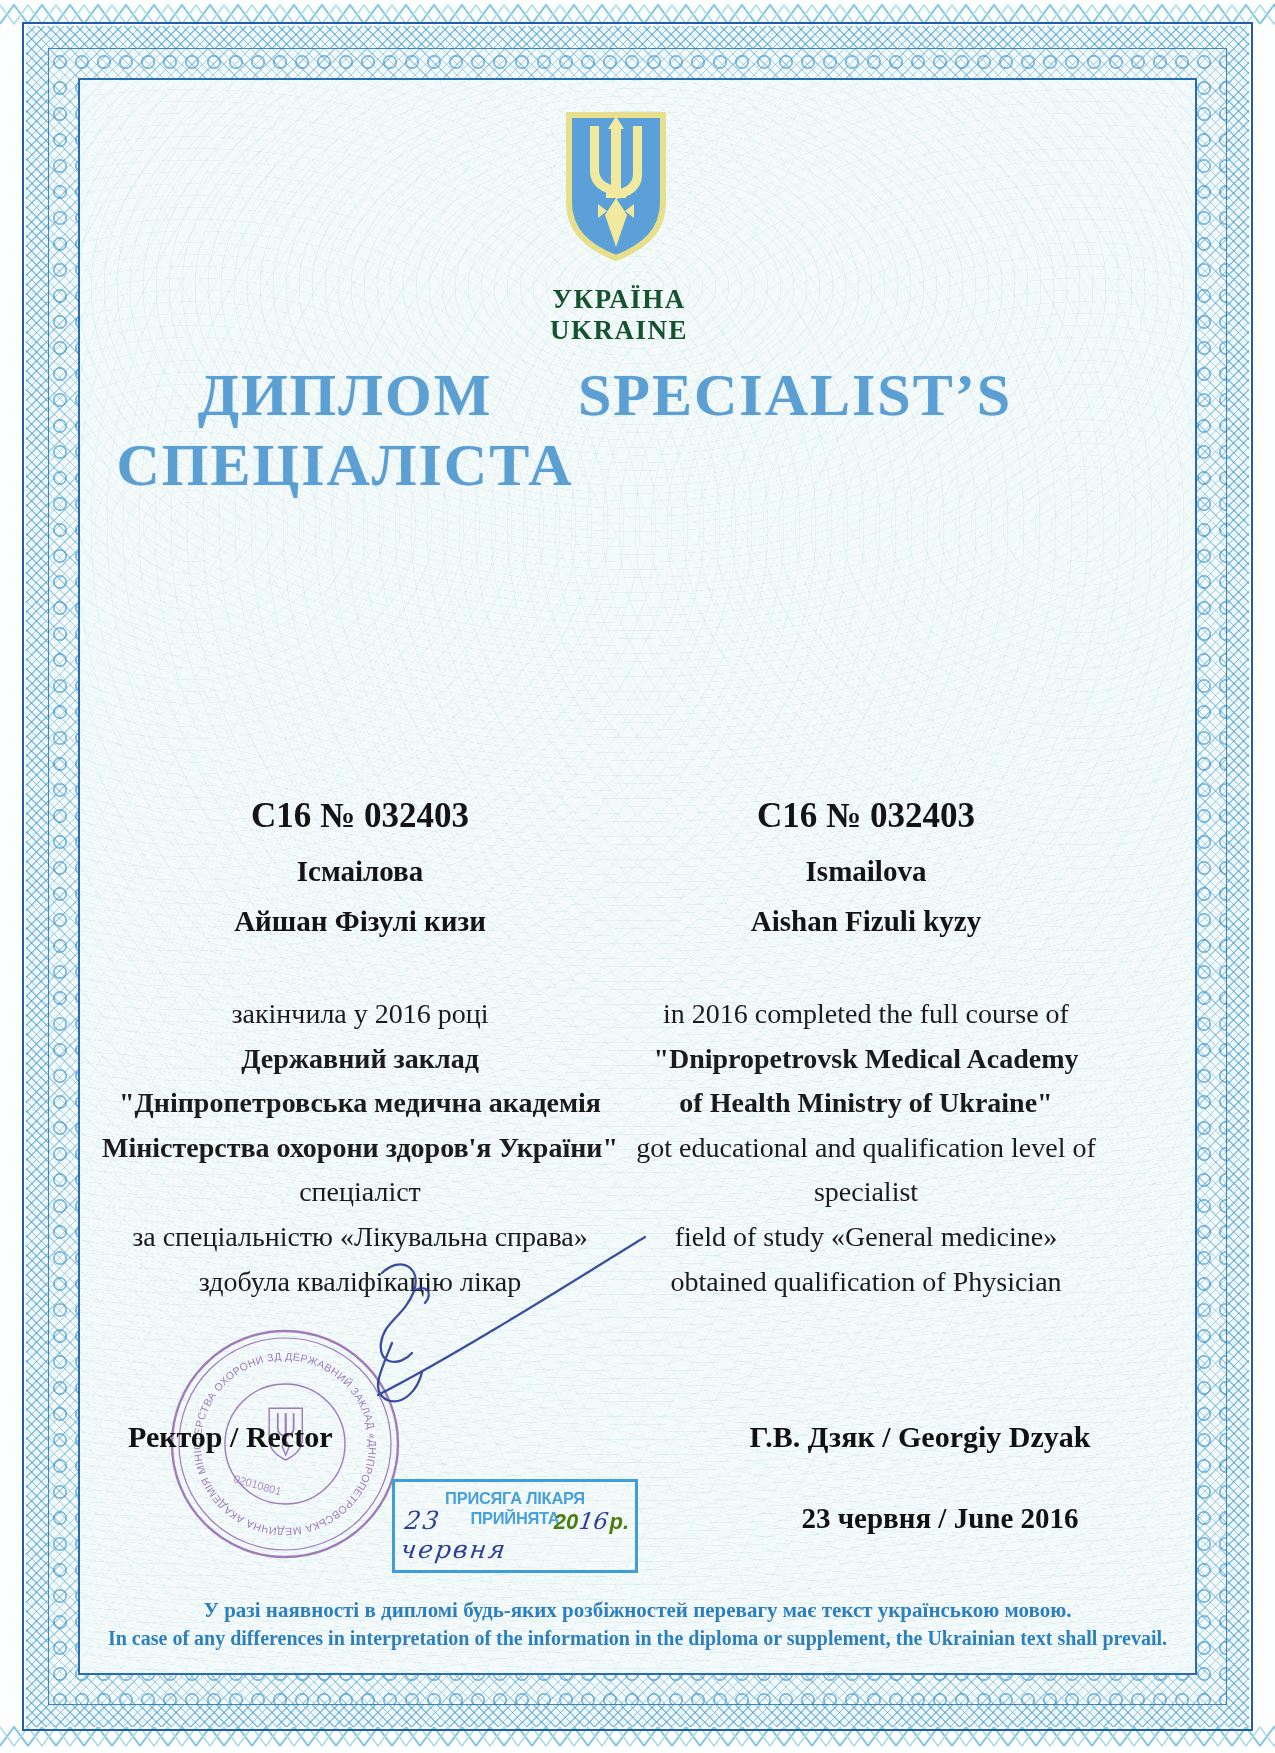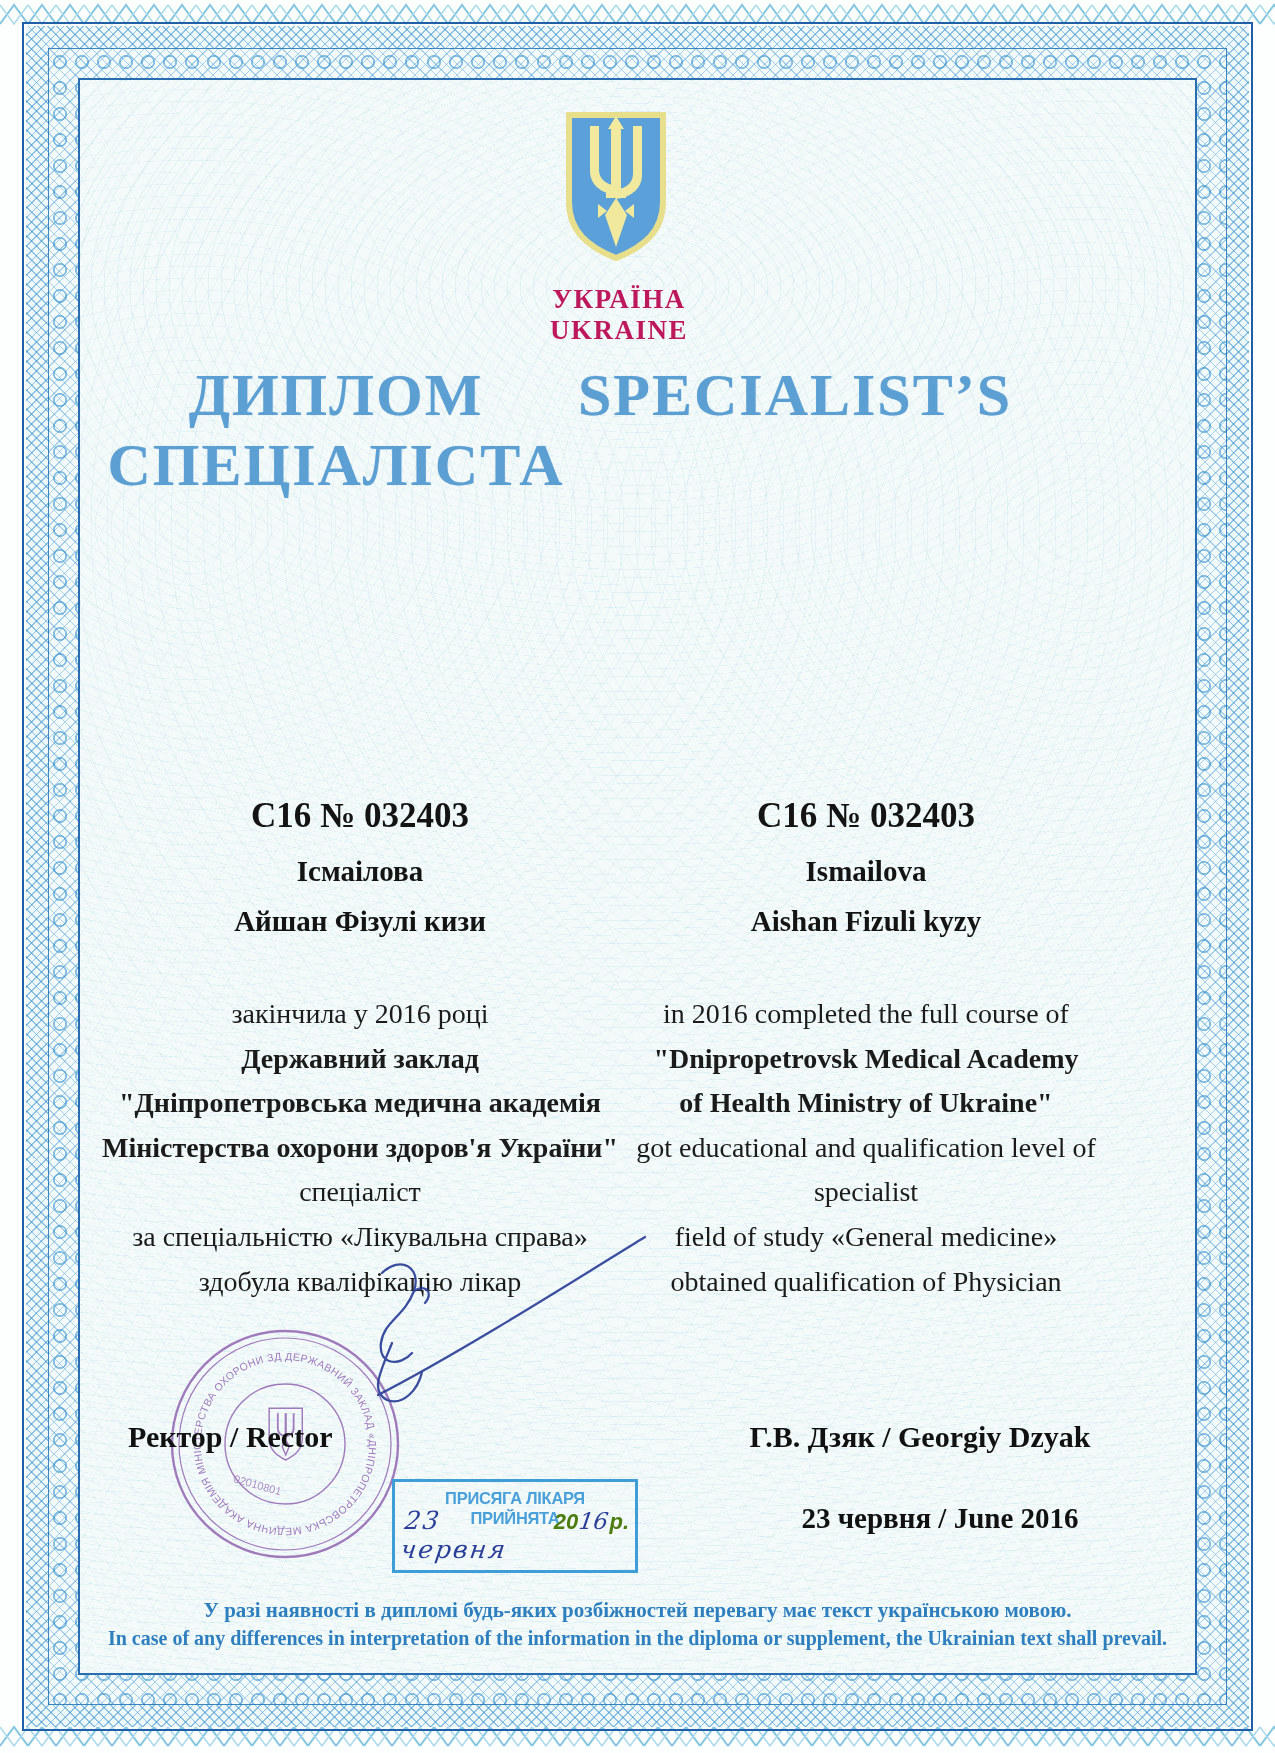--- a/index.html
+++ b/index.html
@@ -40,27 +40,27 @@
       repeating-radial-gradient(ellipse 760px 560px at 10% 28%, rgba(120,195,212,.11) 0 1px, transparent 1px 16px),
       repeating-radial-gradient(ellipse 760px 560px at 90% 28%, rgba(120,195,212,.11) 0 1px, transparent 1px 16px),
       repeating-linear-gradient(62deg,  rgba(120,195,212,.07) 0 1px, transparent 1px 19px),
       repeating-linear-gradient(-62deg, rgba(120,195,212,.07) 0 1px, transparent 1px 19px),
       #f4fafa;
   }
   
   .content{position:absolute; inset:0; z-index:5;}
   .emblem{position:absolute; left:564px; top:110px; width:104px; height:152px;}
   .country{position:absolute; left:469px; width:300px; text-align:center;
-           font-weight:bold; font-size:27px; letter-spacing:1.5px; color:#be185d;}
+           font-weight:bold; font-size:27px; letter-spacing:1.5px; color:#14532d;}
   #country-uk{top:284px;}
   #country-en{top:315px;}
   .bigtitle{position:absolute; top:360px; text-align:center; font-weight:bold;
             font-size:60px; line-height:70px; letter-spacing:2px; color:#5c9fd3;
             text-shadow:0 0 1px rgba(70,130,185,.35);}
-  #title-uk{left:66px; width:540px;}
+  #title-uk{left:75px; width:540px;}
   #title-en{left:570px; width:450px;}
   .dipnum{position:absolute; top:784px; text-align:center; font-weight:bold; font-size:35px; color:#141414;margin-top:12px;}
   #num-uk{left:95px;  width:530px;}
   #num-en{left:641px; width:450px;}
   .names{position:absolute; top:846px; text-align:center; font-weight:bold;
          font-size:29px; line-height:50px; color:#141414;}
   #name-uk{left:95px;  width:530px;}
   #name-en{left:641px; width:450px;}
   .bodycol{position:absolute; top:992px; text-align:center; font-size:28px; line-height:44.6px; color:#1b1b1b;}
   #body-uk{left:85px;  width:550px;}

